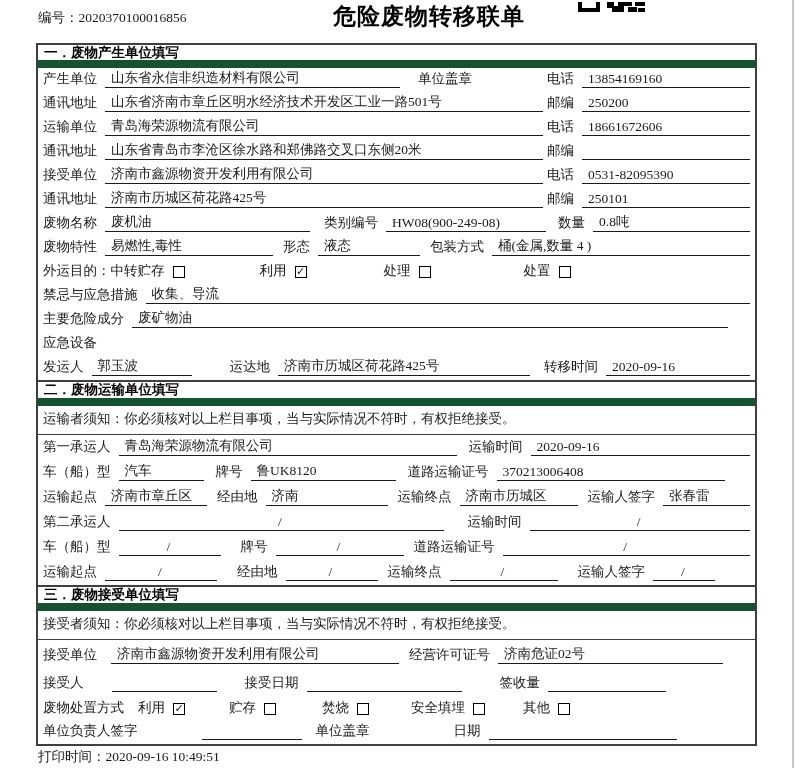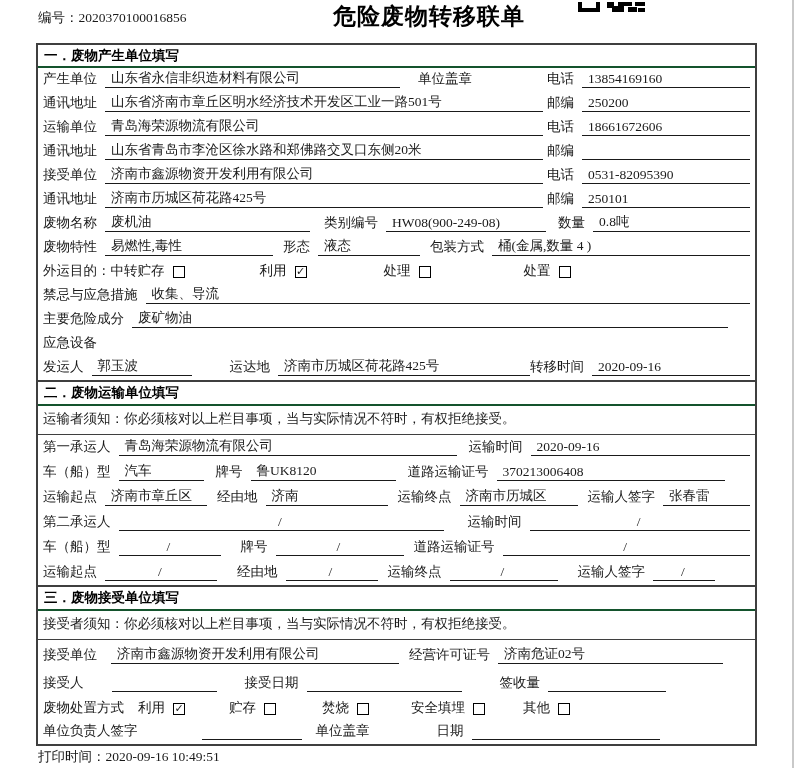--- a/index.html
+++ b/index.html
@@ -26,21 +26,21 @@
     position:absolute; left:36px; top:43px; width:721px;
     border:2px solid #3f3f3f;
     display:flex; flex-direction:column;
     background:#fff;
   }
   .sec-head {
     display:flex; align-items:center;
     padding:2px 12px 2px 6px;
     font-family:"Liberation Sans","DejaVu Sans",sans-serif;
     font-weight:bold; font-size:13.5px; color:#000;
-    border-bottom:2px solid #14532d;
+    border-bottom:8px solid #14532d;
   }
   .sec-head.bordered-top { border-top:2px solid #3f3f3f; }
   .row {
     display:flex; align-items:flex-end;
     padding:0 5px 4px 5px;
     white-space:nowrap; overflow:hidden;
   }
   .row .lbl { flex:0 0 auto; white-space:nowrap; }
   .row .fld {
     border-bottom:1px solid #1a1a1a;
@@ -196,21 +196,21 @@
 
   <div class="row h24">
     <span class="lbl">应急设备</span>
   </div>
 
   <div class="row h24">
     <span class="lbl">发运人</span>
     <span class="fld" style="width:100px">郭玉波</span>
     <span class="lbl" style="margin-left:38px">运达地</span>
     <span class="fld" style="width:252px">济南市历城区荷花路425号</span>
-    <span class="lbl" style="">转移时间</span>
+    <span class="lbl" style="margin-left:14px">转移时间</span>
     <span class="fld grow">2020-09-16</span>
   </div>
 
   <div class="sec-head bordered-top h26">二．废物运输单位填写</div>
 
   <div class="row notice-row h29">
     <span class="lbl" style="padding-bottom:2px">运输者须知：你必须核对以上栏目事项，当与实际情况不符时，有权拒绝接受。</span>
   </div>
 
   <div class="row h25">
@@ -300,21 +300,21 @@
     <span class="lbl" style="margin-left:42px">安全填埋</span>
     <span class="cb"></span>
     <span class="lbl" style="margin-left:38px">其他</span>
     <span class="cb"></span>
   </div>
 
   <div class="row h23">
     <span class="lbl">单位负责人签字</span>
     <span class="fld" style="width:100px;margin-left:64px"></span>
     <span class="lbl" style="margin-left:14px">单位盖章</span>
-    <span class="lbl" style="margin-left:67px">日期</span>
+    <span class="lbl" style="margin-left:84px">日期</span>
     <span class="fld" style="width:188px"></span>
   </div>
 
 </div>
 
 <div class="footer-line">
   <span>打印时间：</span><span>2020-09-16 10:49:51</span>
 </div>
 
 </body></html>

